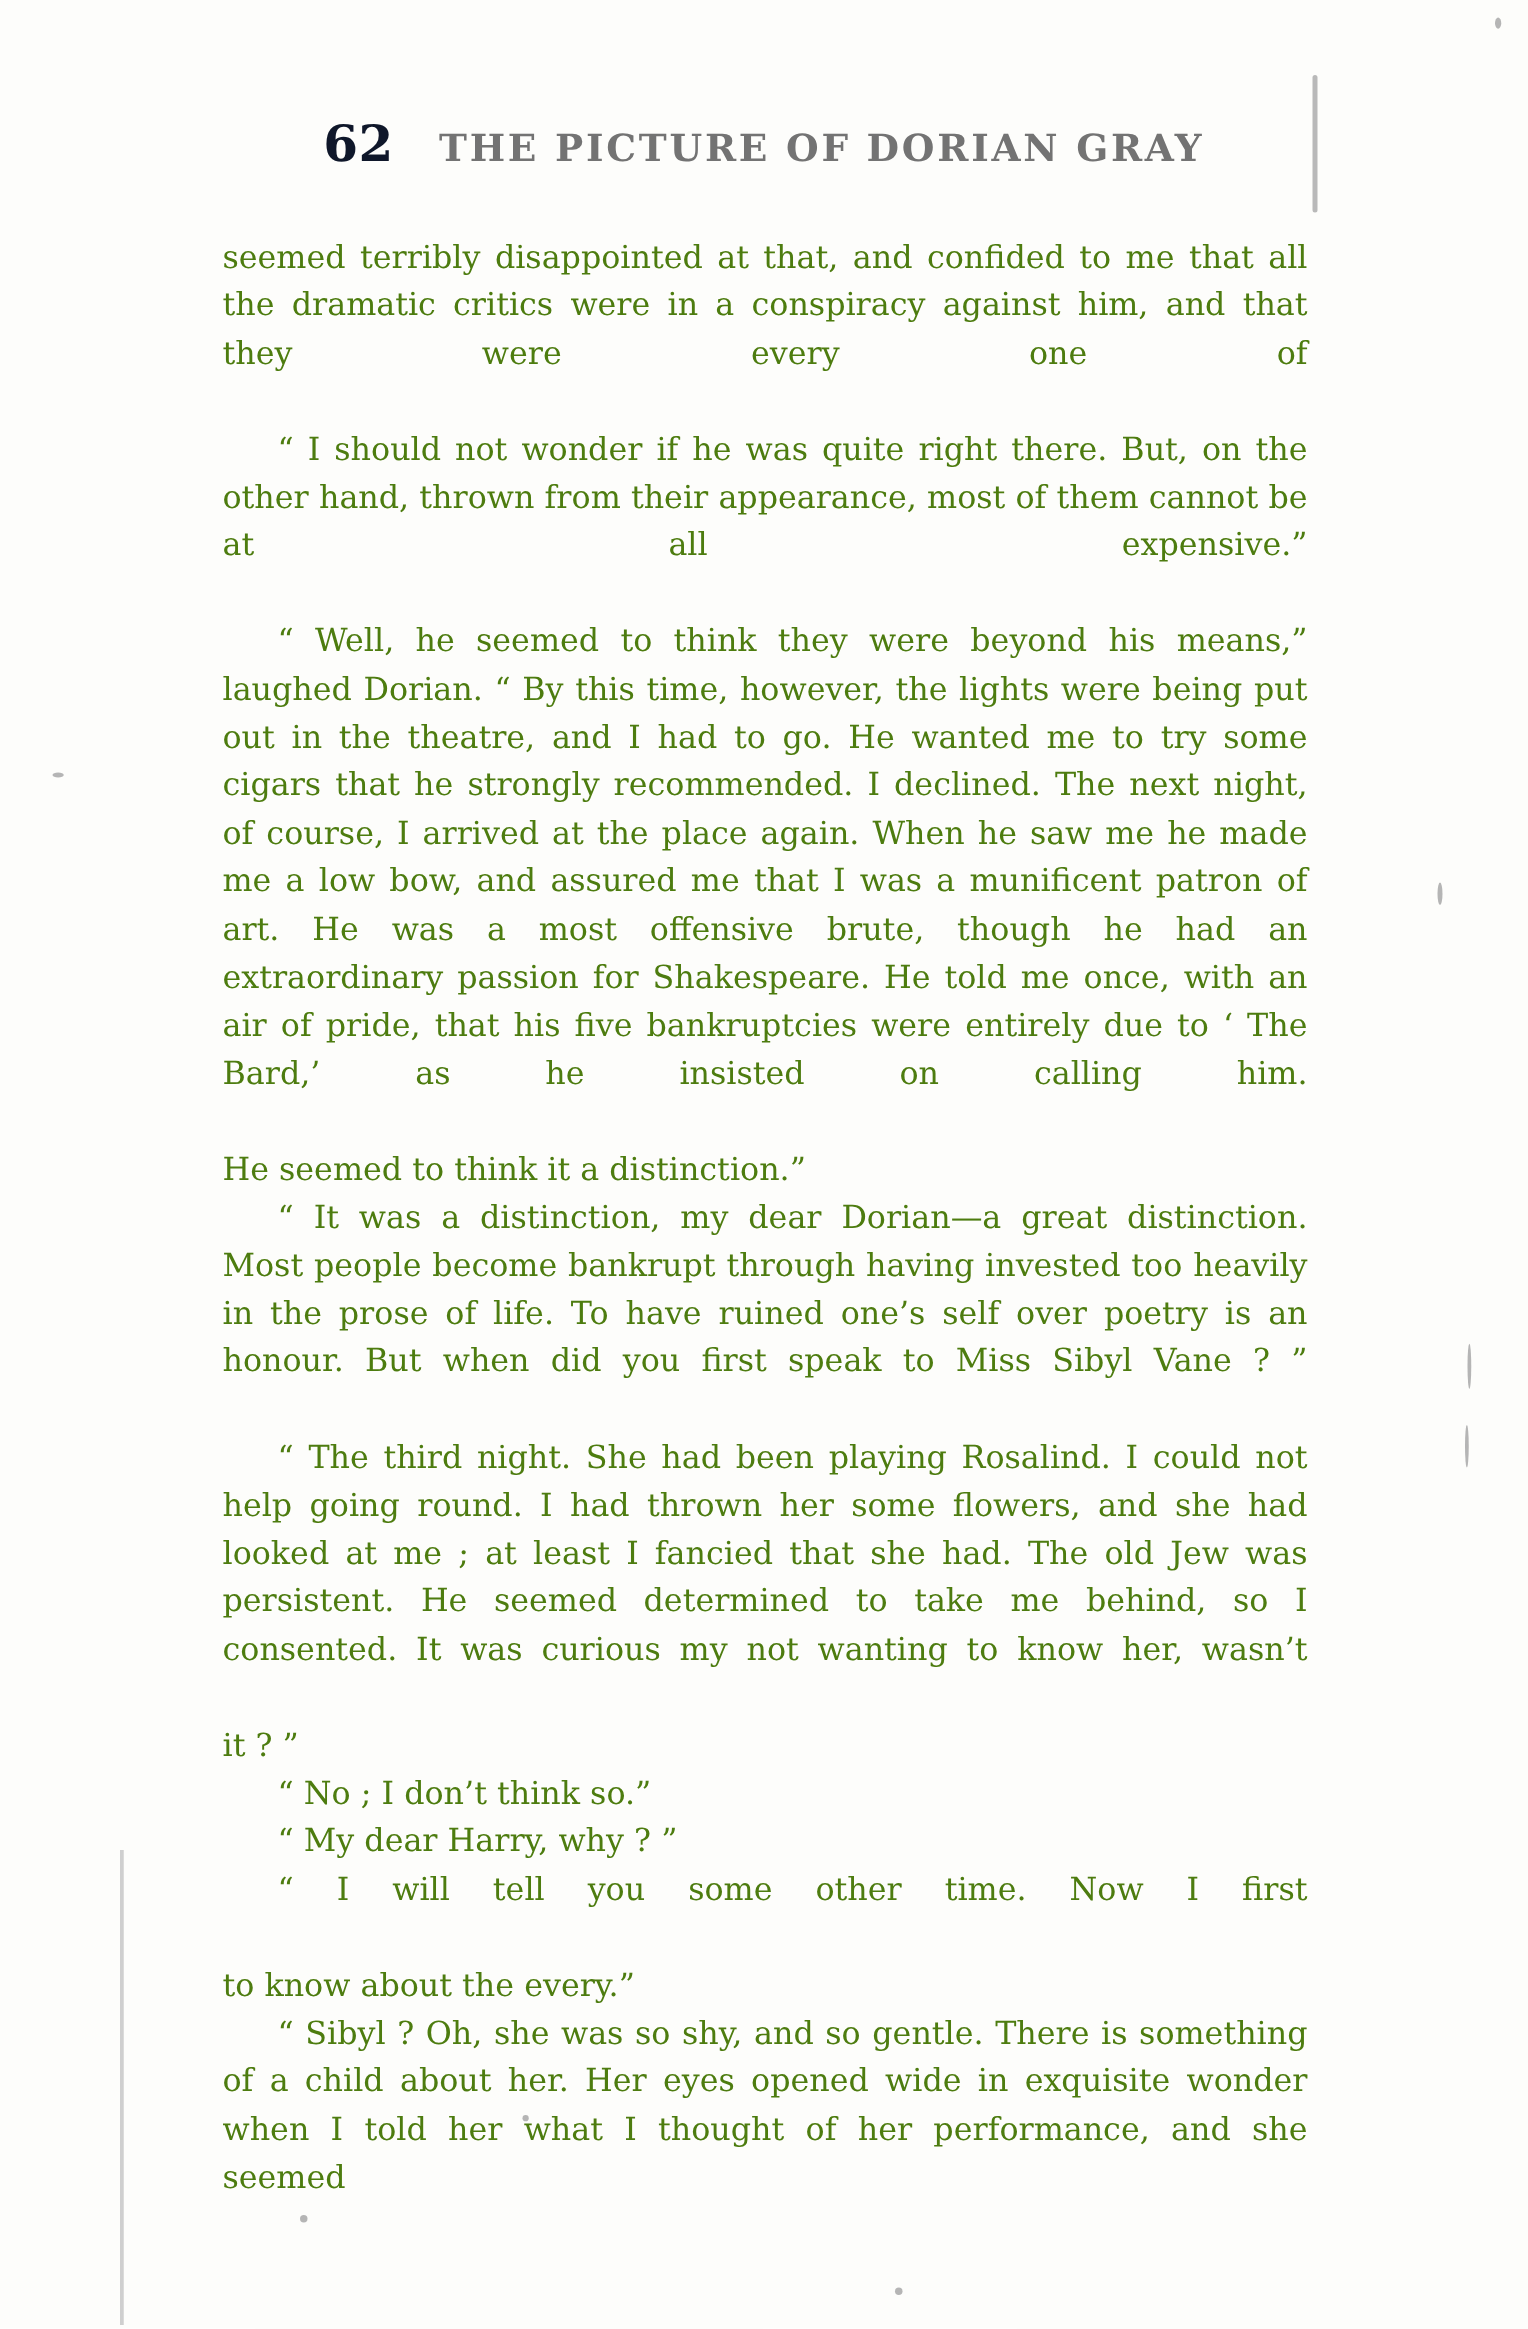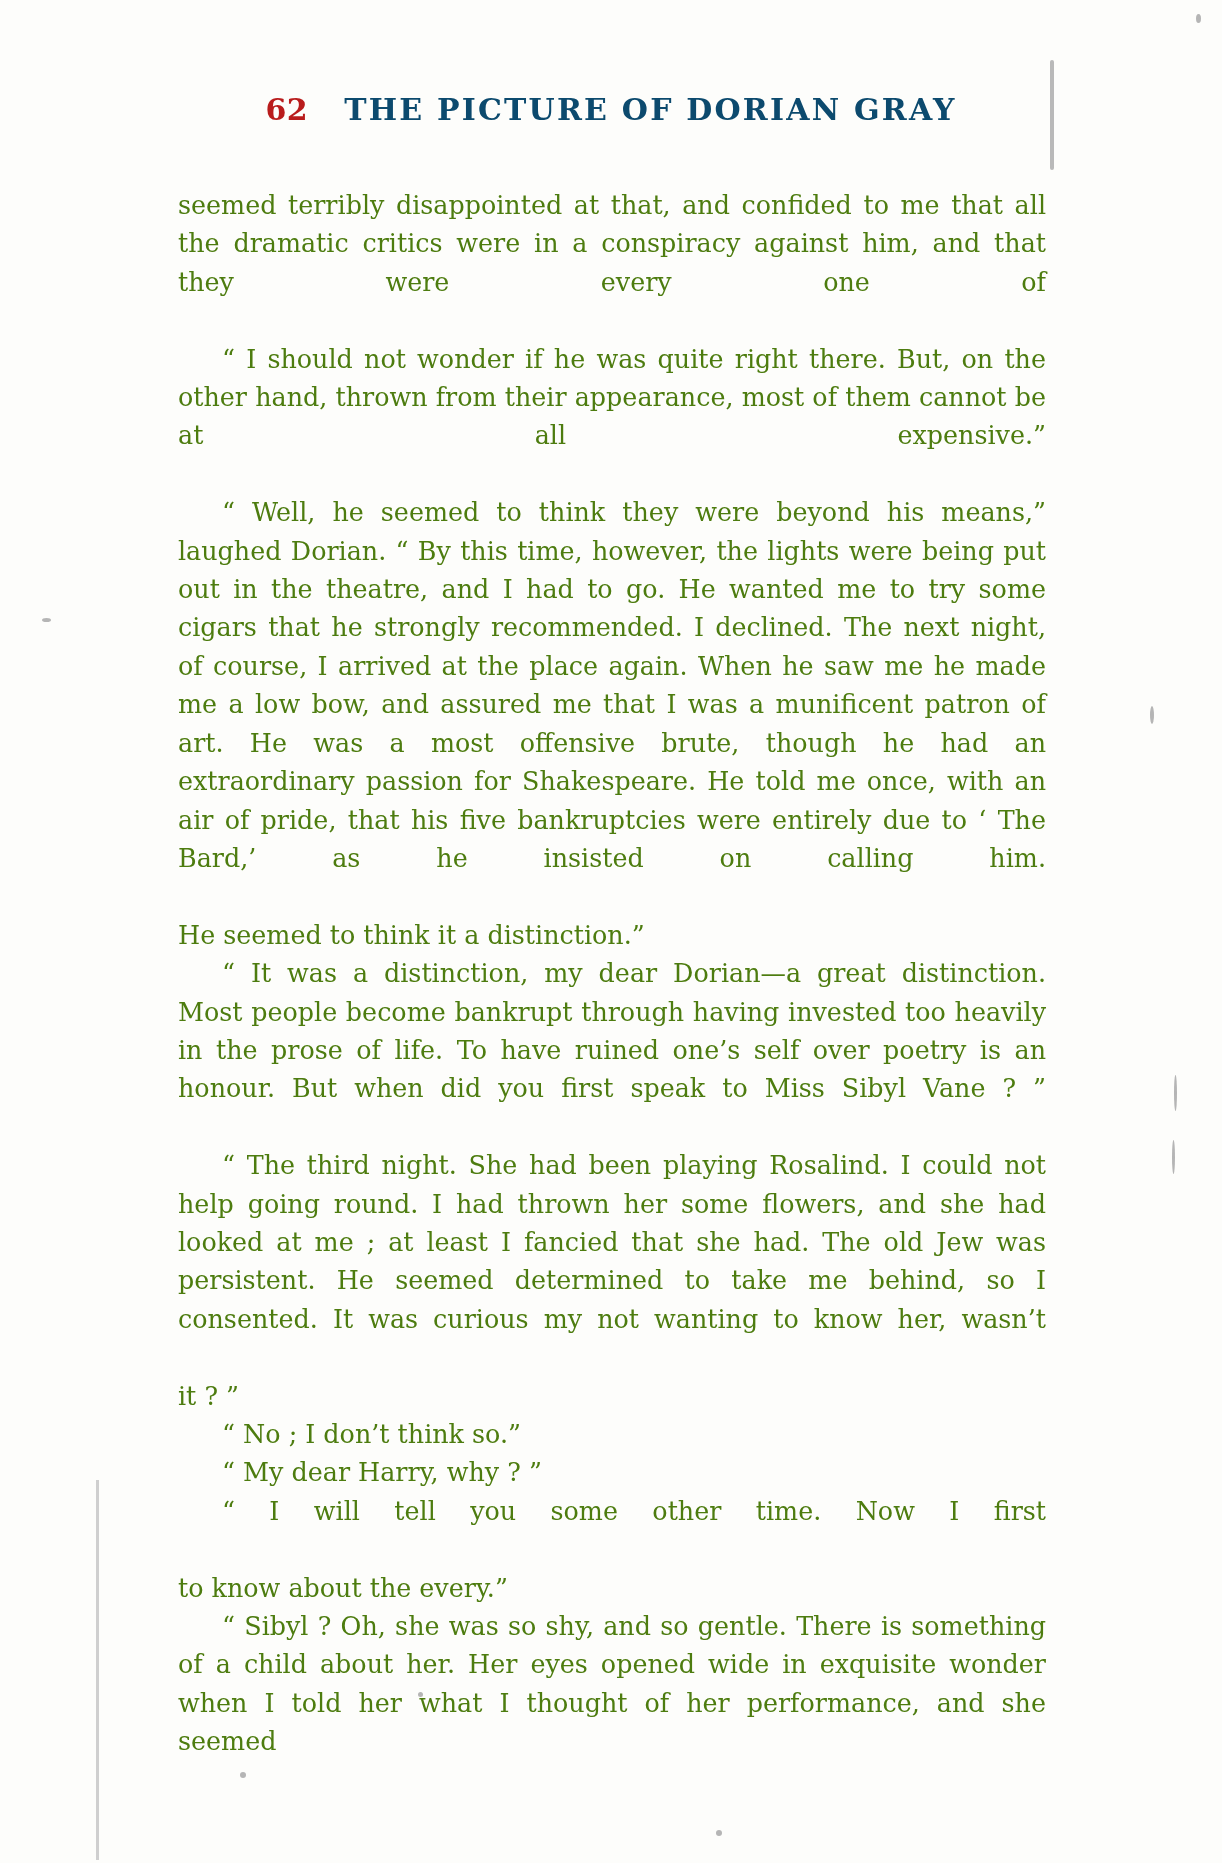--- a/index.html
+++ b/index.html
@@ -45,30 +45,30 @@
     top: 92px;
     text-align: center;
   }
   .header-inner {
     display: inline-block;
     white-space: nowrap;
   }
   .folio {
     font-family: "DejaVu Serif", serif;
     font-weight: bold;
-    font-size: 30px;
-    color: #b91c1c;
+    font-size: 40px;
+    color: #0f172a;
     letter-spacing: 0.5px;
     vertical-align: baseline;
   }
   .running-title {
     font-family: "DejaVu Serif", serif;
     font-weight: bold;
     font-size: 30px;
-    color: #0c4a6e;
+    color: #737373;
     letter-spacing: 2.2px;
     margin-left: 36px;
     vertical-align: baseline;
   }
   .body-text {
     position: absolute;
     left: 178px;
     top: 186px;
     width: 868px;
     font-family: "DejaVu Serif", serif;

